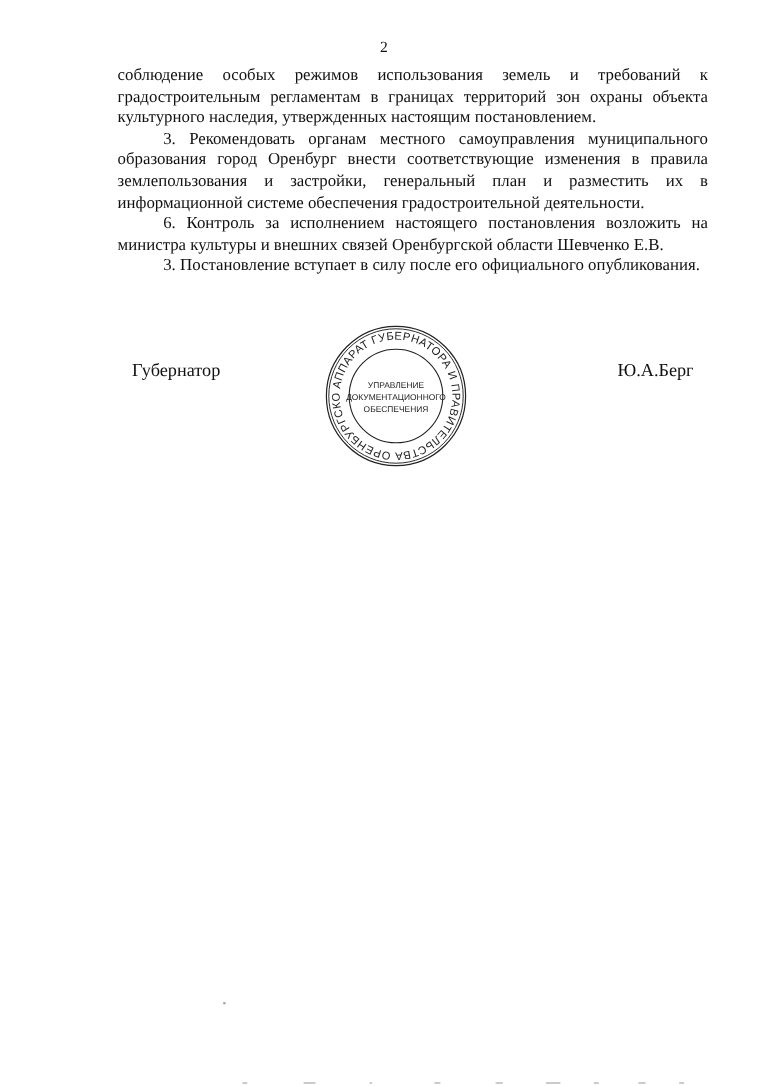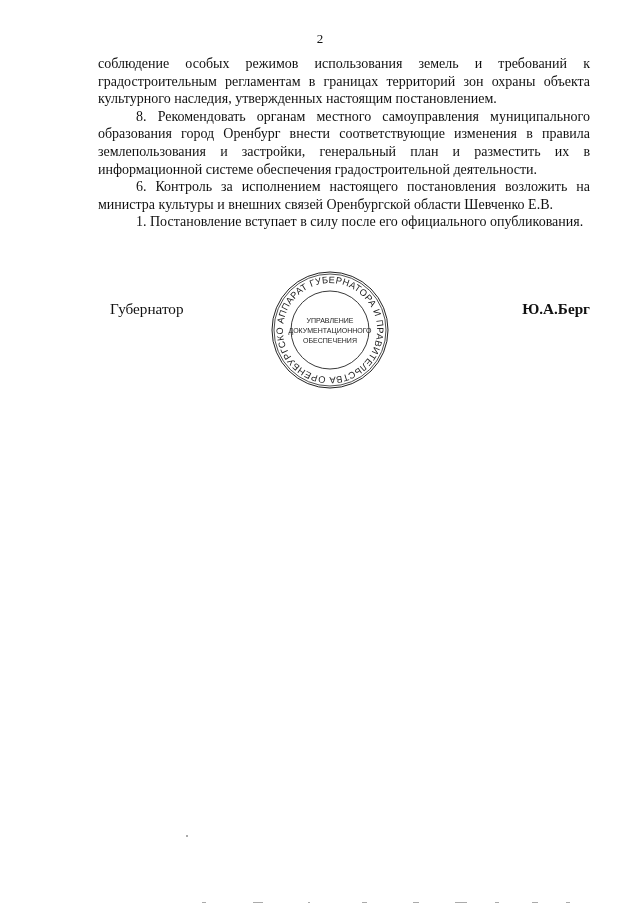--- a/index.html
+++ b/index.html
@@ -4,35 +4,35 @@
 <style>
   html, body { margin:0; padding:0; background:#ffffff; }
   body { width:640px; height:905px; position:relative; overflow:hidden;
          font-family:"Liberation Serif", "DejaVu Serif", serif; color:#111; }
   .page-num { position:absolute; top:31px; left:0; width:640px; text-align:center; font-size:13px; }
   .body-text { position:absolute; left:98px; width:492px; top:55px; font-size:14px; line-height:17.6px; }
   .body-text p { margin:0; text-align:justify; text-align-last:auto; }
   .indent { text-indent:38px; }
   .sig-row { position:absolute; top:300px; left:98px; width:492px; font-size:15.2px; }
   .sig-left { position:absolute; left:12px; top:0; }
-  .sig-right { position:absolute; right:0; top:0;font-weight:bold; }
+  .sig-right { position:absolute; right:12px; top:0; }
   .stamp { position:absolute; left:270px; top:270px; width:120px; height:120px; }
   .stamp svg { width:120px; height:120px; }
   .artifact { position:absolute; background:#aaa; height:1px; }
 </style>
 </head>
 <body>
 
 <div class="page-num">2</div>
 
 <div class="body-text">
   <p>соблюдение особых режимов использования земель и требований к градостроительным регламентам в границах территорий зон охраны объекта культурного наследия, утвержденных настоящим постановлением.</p>
-  <p class="indent">8. Рекомендовать органам местного самоуправления муниципального образования город Оренбург внести соответствующие изменения в правила землепользования и застройки, генеральный план и разместить их в информационной системе обеспечения градостроительной деятельности.</p>
+  <p class="indent">3. Рекомендовать органам местного самоуправления муниципального образования город Оренбург внести соответствующие изменения в правила землепользования и застройки, генеральный план и разместить их в информационной системе обеспечения градостроительной деятельности.</p>
   <p class="indent">6. Контроль за исполнением настоящего постановления возложить на министра культуры и внешних связей Оренбургской области Шевченко Е.В.</p>
-  <p class="indent">1. Постановление вступает в силу после его официального опубликования.</p>
+  <p class="indent">3. Постановление вступает в силу после его официального опубликования.</p>
 </div>
 
 <div class="sig-row">
   <span class="sig-left">Губернатор</span>
   <span class="sig-right">Ю.А.Берг</span>
 </div>
 
 <div class="stamp">
   <svg viewBox="0 0 120 120">
     <defs>

